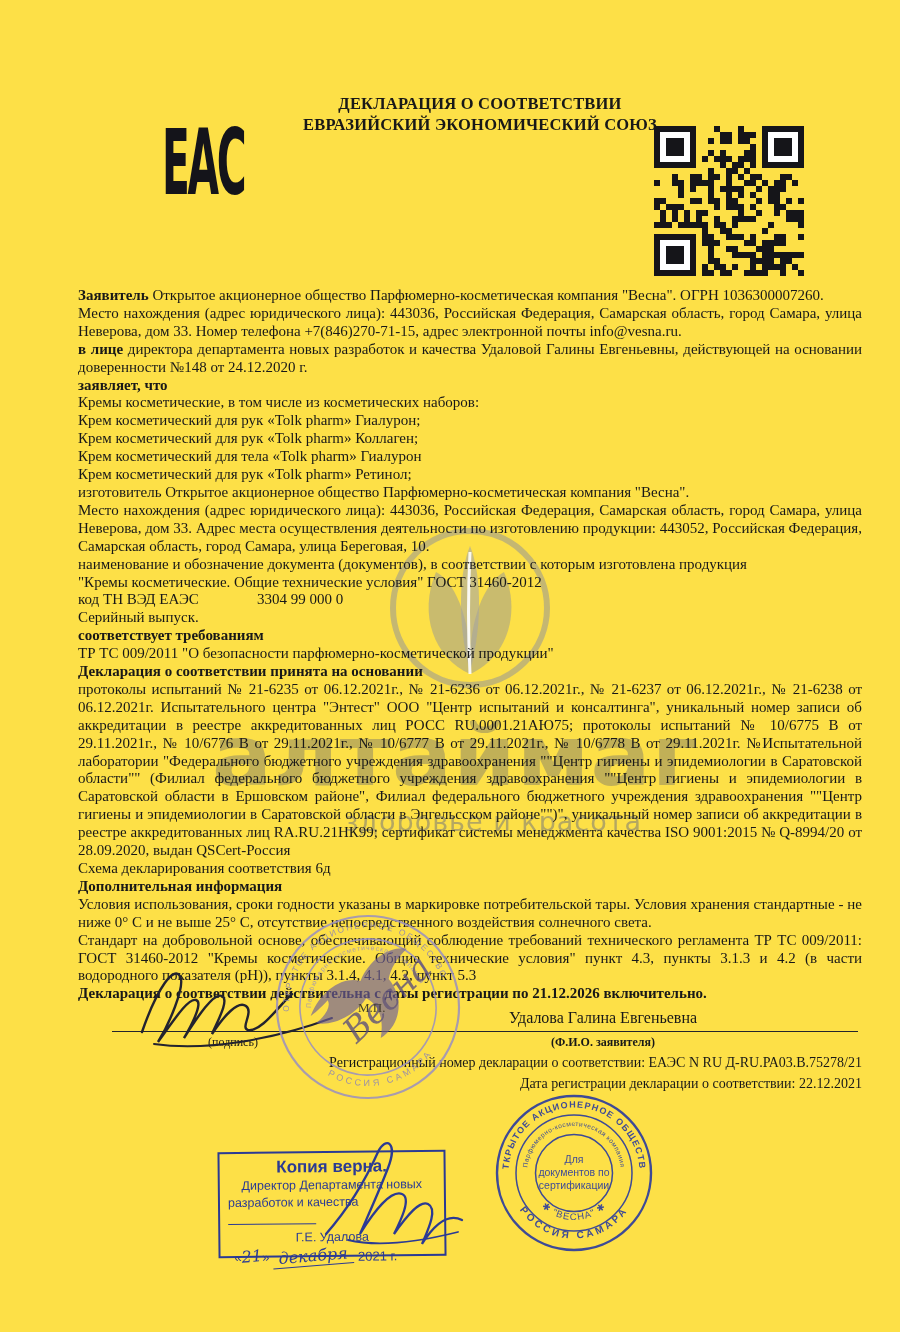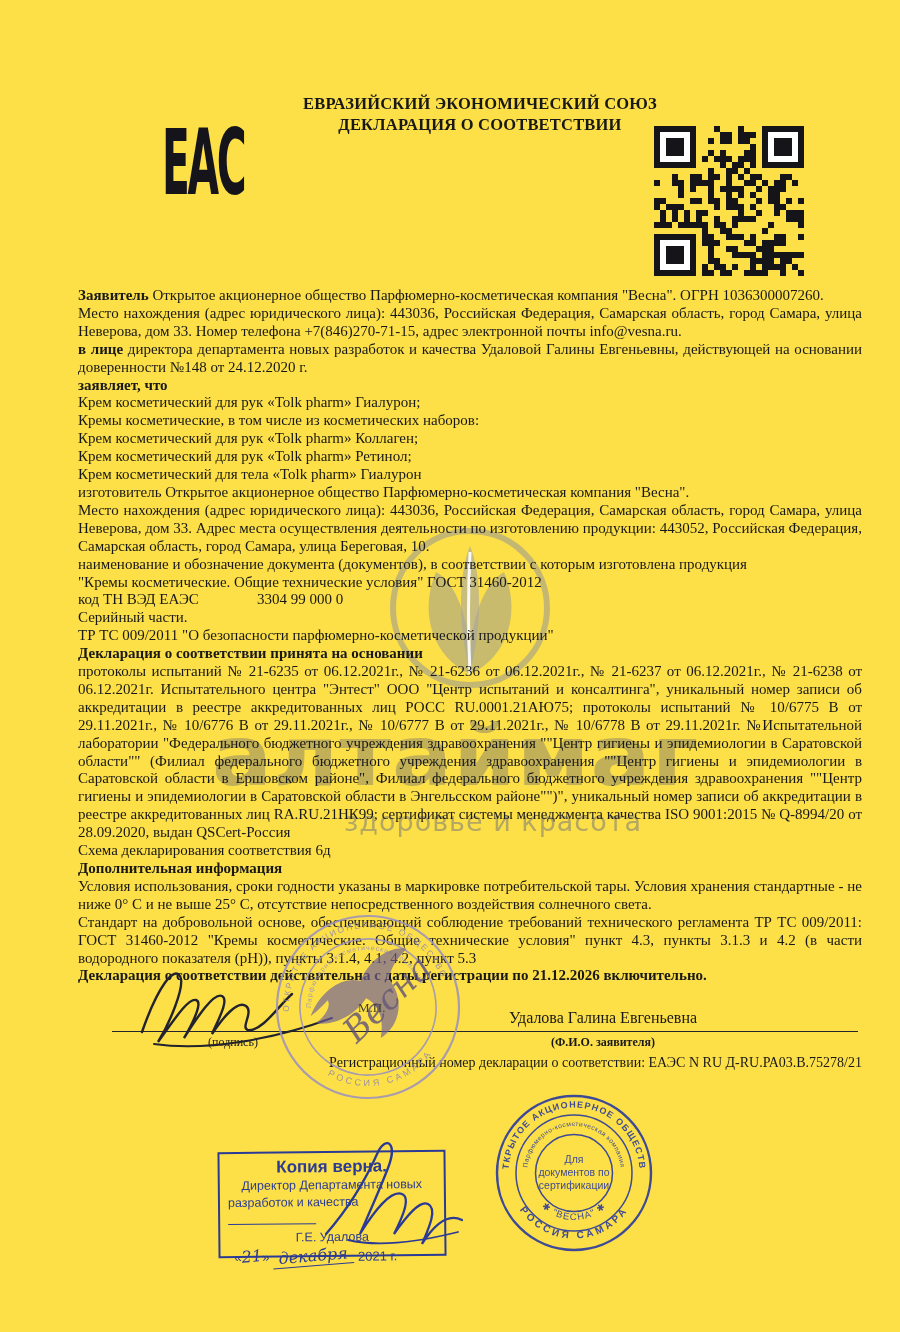--- a/index.html
+++ b/index.html
@@ -49,22 +49,22 @@
   .sig-blue{position:absolute;left:318px;top:1136px;z-index:4;}
   .roundstamp{position:absolute;left:494px;top:1093px;z-index:3;opacity:.92;}
 </style>
 </head>
 <body>
 
 <div class="page">
 
   <div class="eac">ЕАС</div>
   <div class="title">
+    <div>ДЕКЛАРАЦИЯ О СООТВЕТСТВИИ</div>
     <div>ЕВРАЗИЙСКИЙ ЭКОНОМИЧЕСКИЙ СОЮЗ</div>
-    <div>ДЕКЛАРАЦИЯ О СООТВЕТСТВИИ</div>
   </div>
   <div class="qr">
     <svg id="qrsvg" width="150" height="150" viewBox="0 0 150 150">
         <rect x="60" y="0" width="6" height="6" fill="#151519"></rect>
         <rect x="84" y="0" width="6" height="6" fill="#151519"></rect>
         <rect x="66" y="6" width="6" height="6" fill="#151519"></rect>
         <rect x="72" y="6" width="6" height="6" fill="#151519"></rect>
         <rect x="84" y="6" width="6" height="6" fill="#151519"></rect>
         <rect x="90" y="6" width="6" height="6" fill="#151519"></rect>
         <rect x="96" y="6" width="6" height="6" fill="#151519"></rect>
@@ -287,33 +287,34 @@
   </div>
   <div class="wm-brand">алтаймаг</div>
   <div class="wm-tag">здоровье и красота</div>
 
   <div class="bodytext">
     <p class="j"><span class="b">Заявитель</span> <span>Открытое акционерное общество Парфюмерно-косметическая компания "Весна". ОГРН 1036300007260.</span></p>
     <p class="j">Место нахождения (адрес юридического лица): 443036, Российская Федерация, Самарская область, город Самара, улица Неверова, дом 33. Номер телефона +7(846)270-71-15, адрес электронной почты info@vesna.ru.</p>
     <p class="j"><span class="b">в лице</span> <span>директора департамента новых разработок и качества Удаловой Галины Евгеньевны, действующей на основании доверенности №148 от 24.12.2020 г.</span></p>
     <p class="b">заявляет, что</p>
 
+    <p>Кремы косметические, в том числе из косметических наборов:</p>
     <p>Крем косметический для рук «Tolk pharm» Гиалурон;</p>
-    <p>Кремы косметические, в том числе из косметических наборов:</p>
     <p>Крем косметический для рук «Tolk pharm» Коллаген;</p>
+    <p>Крем косметический для тела «Tolk pharm» Гиалурон</p>
     <p>Крем косметический для рук «Tolk pharm» Ретинол;</p>
-    <p>Крем косметический для тела «Tolk pharm» Гиалурон</p>
 
     <p class="mt10">изготовитель Открытое акционерное общество Парфюмерно-косметическая компания "Весна".</p>
     <p class="j">Место нахождения (адрес юридического лица): 443036, Российская Федерация, Самарская область, город Самара, улица Неверова, дом 33. Адрес места осуществления деятельности по изготовлению продукции: 443052, Российская Федерация, Самарская область, город Самара, улица Береговая, 10.</p>
     <p class="j">наименование и обозначение документа (документов), в соответствии с которым изготовлена продукция</p>
     <p>"Кремы косметические. Общие технические условия" ГОСТ 31460-2012</p>
     <p><span>код ТН ВЭД ЕАЭС</span><span class="code-val">3304 99 000 0</span></p>
-    <p>Серийный части.</p>
-
+    <p>Серийный выпуск.</p>
+
+    <p class="b">соответствует требованиям</p>
     <p>ТР ТС 009/2011 "О безопасности парфюмерно-косметической продукции"</p>
     <p class="b">Декларация о соответствии принята на основании</p>
     <p class="j">протоколы испытаний № 21-6235 от 06.12.2021г., № 21-6236 от 06.12.2021г., № 21-6237 от 06.12.2021г., № 21-6238 от 06.12.2021г. Испытательного центра "Энтест" ООО "Центр испытаний и консалтинга", уникальный номер записи об аккредитации в реестре аккредитованных лиц РОСС RU.0001.21АЮ75; протоколы испытаний № 10/6775 В от 29.11.2021г., № 10/6776 В от 29.11.2021г., № 10/6777 В от 29.11.2021г., № 10/6778 В от 29.11.2021г. №Испытательной лаборатории "Федерального бюджетного учреждения здравоохранения ""Центр гигиены и эпидемиологии в Саратовской области"" (Филиал федерального бюджетного учреждения здравоохранения ""Центр гигиены и эпидемиологии в Саратовской области в Ершовском районе", Филиал федерального бюджетного учреждения здравоохранения ""Центр гигиены и эпидемиологии в Саратовской области в Энгельсском районе"")", уникальный номер записи об аккредитации в реестре аккредитованных лиц RA.RU.21НК99; сертификат системы менеджмента качества ISO 9001:2015 № Q-8994/20 от 28.09.2020, выдан QSCert-Россия</p>
     <p>Схема декларирования соответствия 6д</p>
 
     <p class="b">Дополнительная информация</p>
     <p class="j">Условия использования, сроки годности указаны в маркировке потребительской тары. Условия хранения стандартные - не ниже 0° С и не выше 25° С, отсутствие непосредственного воздействия солнечного света.</p>
     <p class="j">Стандарт на добровольной основе, обеспечивающий соблюдение требований технического регламента ТР ТС 009/2011: ГОСТ 31460-2012 "Кремы косметические. Общие технические условия" пункт 4.3, пункты 3.1.3 и 4.2 (в части водородного показателя (рН)), пункты 3.1.4, 4.1, 4.2, пункт 5.3</p>
 
     <p class="b mt7">Декларация о соответствии действительна с даты регистрации по 21.12.2026 включительно.</p>
@@ -351,20 +352,21 @@
         </text>
         <path d="M38,96 C54,72 78,64 94,72 C108,52 130,44 146,50 C134,58 126,66 122,76 C134,98 124,124 102,132 C110,112 106,98 96,90 C80,106 56,110 42,104 C54,98 60,90 58,84 C50,90 42,94 38,96 Z" fill="#6f5f9a" opacity=".75"></path>
         <text x="62" y="118" transform="rotate(-32 96 99)" font-family="DejaVu Serif, serif" font-style="italic" font-size="34" fill="#54487f" opacity=".85">Весна</text>
       </g>
       <text x="86" y="104" font-family="Liberation Serif, serif" font-size="13" fill="#2a2a2a">М.П.</text>
     </svg>
   </div>
 
   <div class="reg">
     <div><span>Регистрационный номер декларации о соответствии:</span> <span>ЕАЭС N RU Д-RU.РА03.В.75278/21</span></div>
+    <div><span>Дата регистрации декларации о соответствии:</span> <span>22.12.2021</span></div>
   </div>
 
   <div class="copy-stamp">
     <div class="cs-title">Копия верна.</div>
     <div class="cs-row">Директор Департамента новых</div>
     <div class="cs-row2"><span>разработок и качества</span><span class="u-fill"></span></div>
     <div class="cs-row">Г.Е. Удалова</div>
     <div class="cs-date"><span>«</span><span class="hand">21</span><span>»</span> <span class="hand u">декабря</span> <span>2021 г.</span></div>
   </div>
   <div class="sig-blue">

